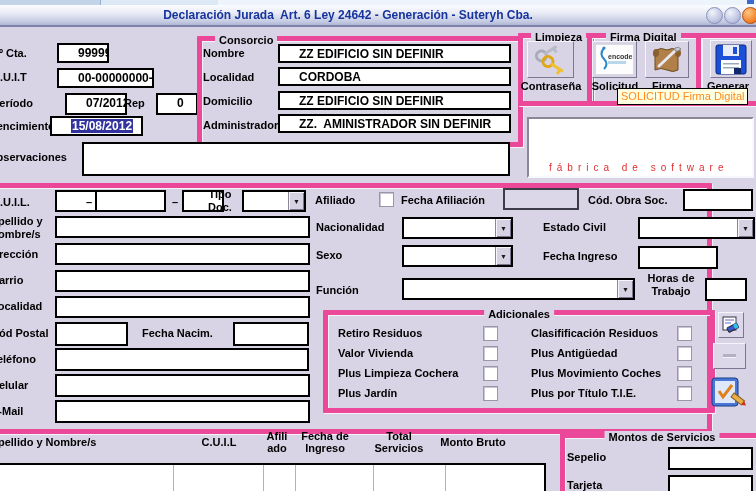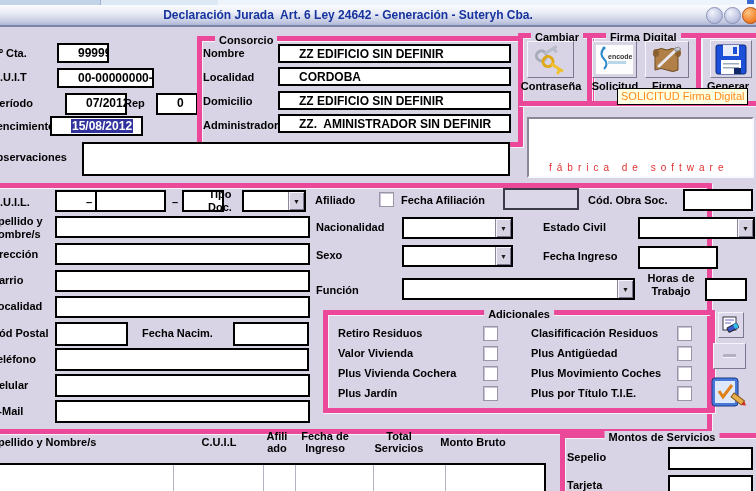--- a/index.html
+++ b/index.html
@@ -96,21 +96,21 @@
   <div class="lbl" style="left:203px;top:47px;">Nombre</div>
   <div class="tbox" style="left:278px;top:44px;width:233px;height:19px;">ZZ EDIFICIO SIN DEFINIR</div>
   <div class="lbl" style="left:203px;top:71px;">Localidad</div>
   <div class="tbox" style="left:278px;top:67px;width:233px;height:19px;">CORDOBA</div>
   <div class="lbl" style="left:203px;top:95px;">Domicilio</div>
   <div class="tbox" style="left:278px;top:91px;width:233px;height:19px;">ZZ EDIFICIO SIN DEFINIR</div>
   <div class="lbl" style="left:203px;top:119px;">Administrador</div>
   <div class="tbox" style="left:278px;top:114px;width:233px;height:19px;">ZZ.  AMINISTRADOR SIN DEFINIR</div>
 
   <div class="gbox" style="left:518px;top:33px;width:66px;height:63px;">
-    <div class="gtitle" style="left:8px;">Cambiar</div>
+    <div class="gtitle" style="left:8px;">Limpieza</div>
   </div>
   <div class="btn flat" style="left:527px;top:41px;width:47px;height:37px;">
     <span>
       <svg width="36" height="32" viewBox="0 0 36 32">
         <g transform="rotate(-32 12 12)">
           <circle cx="9" cy="10" r="5" fill="none" stroke="#a8acb8" stroke-width="3"></circle>
           <rect x="13" y="8.5" width="14" height="3" fill="#b8bcc8"></rect>
           <rect x="22" y="11" width="3" height="4" fill="#b8bcc8"></rect>
         </g>
         <g transform="rotate(34 18 22)">
@@ -241,21 +241,21 @@
   <div class="lbl" style="left:-9px;top:405px;">E-Mail</div>
   <div class="tbox" style="left:55px;top:400px;width:255px;height:23px;"></div>
 
   <div class="gbox" style="left:323px;top:310px;width:382px;height:93px;">
     <div class="gtitle" style="left:50%;transform:translateX(-50%);">Adicionales</div>
   </div>
   <div class="lbl" style="left:338px;top:327px;">Retiro Residuos</div>
   <div class="chk" style="left:483px;top:326px;"></div>
   <div class="lbl" style="left:338px;top:347px;">Valor Vivienda</div>
   <div class="chk" style="left:483px;top:346px;"></div>
-  <div class="lbl" style="left:338px;top:367px;">Plus Vivienda Cochera</div>
+  <div class="lbl" style="left:338px;top:367px;">Plus Limpieza Cochera</div>
   <div class="chk" style="left:483px;top:366px;"></div>
   <div class="lbl" style="left:338px;top:387px;">Plus Jardín</div>
   <div class="chk" style="left:483px;top:386px;"></div>
   <div class="lbl" style="left:531px;top:327px;">Clasifificación Residuos</div>
   <div class="chk" style="left:677px;top:326px;"></div>
   <div class="lbl" style="left:531px;top:347px;">Plus Antigüedad</div>
   <div class="chk" style="left:677px;top:346px;"></div>
   <div class="lbl" style="left:531px;top:367px;">Plus Movimiento Coches</div>
   <div class="chk" style="left:677px;top:366px;"></div>
   <div class="lbl" style="left:531px;top:387px;">Plus por Título T.I.E.</div>

